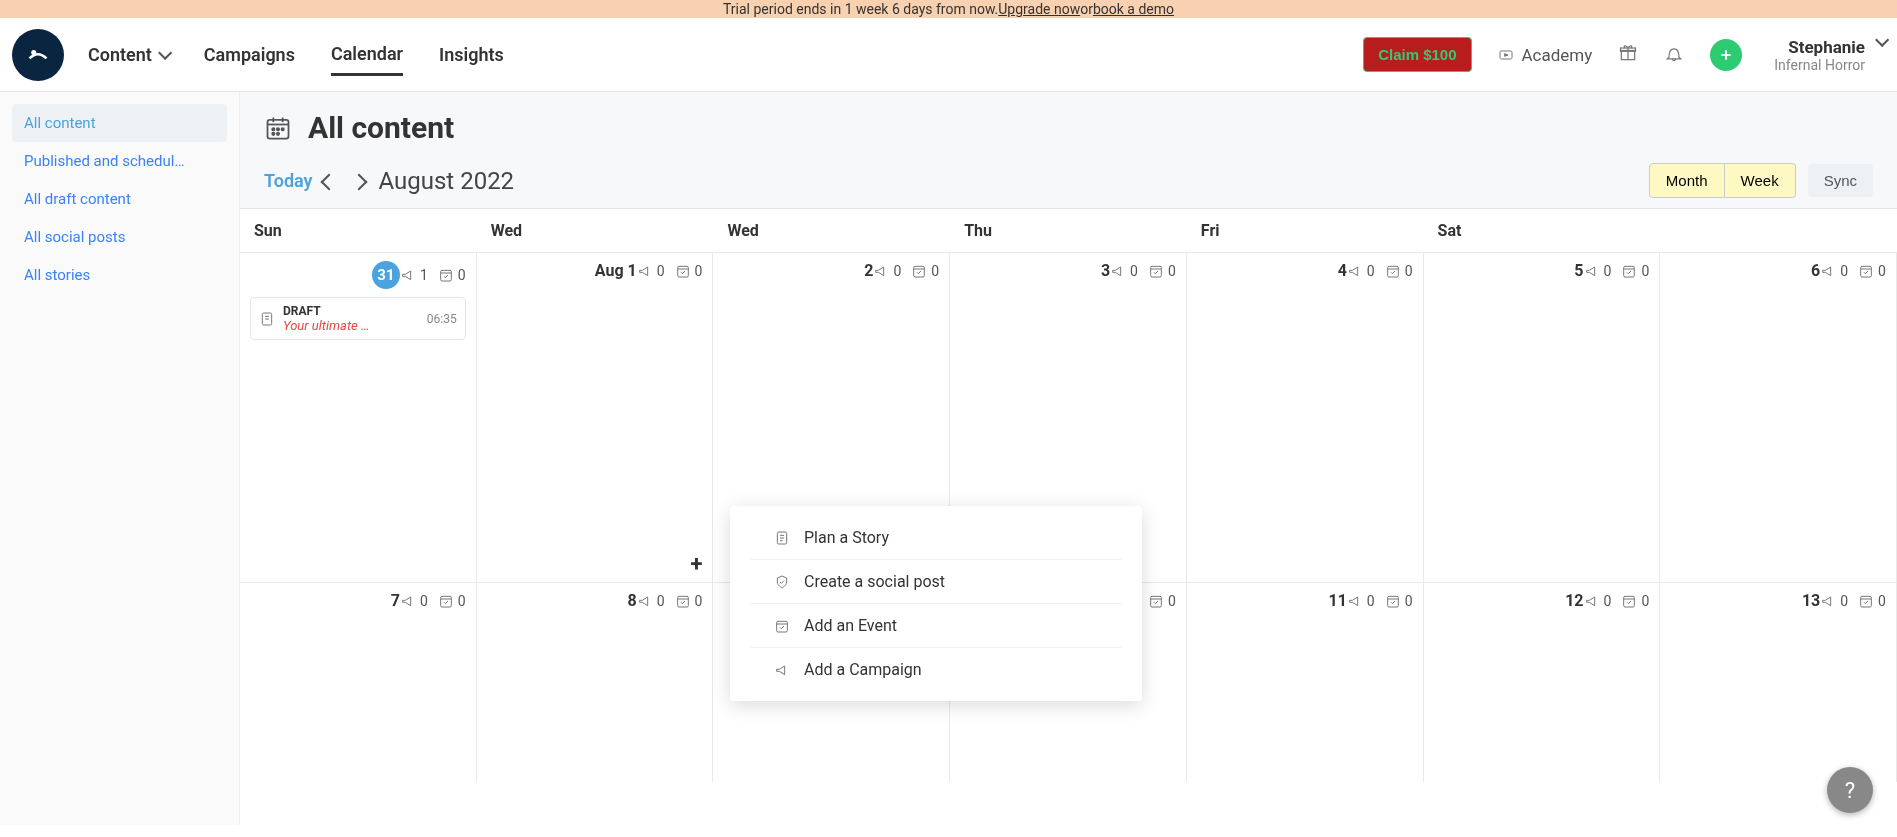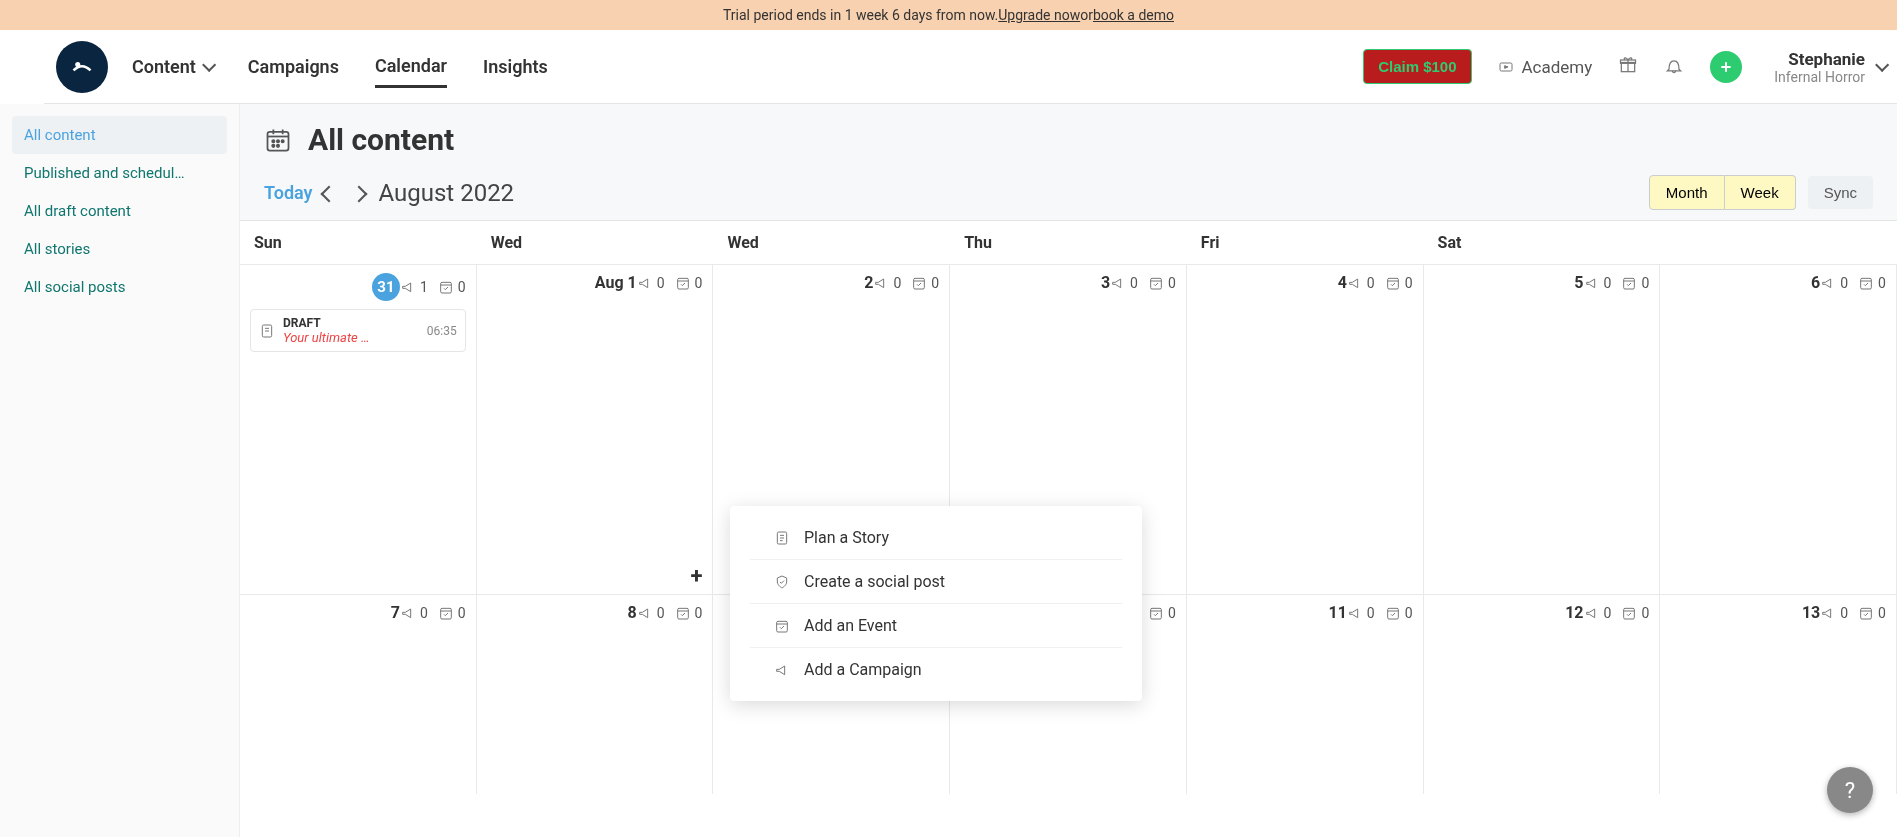--- a/index.html
+++ b/index.html
@@ -1,43 +1,43 @@
 <!DOCTYPE html>
 <html><head>
 <meta charset="utf-8">
 <style>
   * { box-sizing: border-box; margin: 0; padding: 0; }
   body { font-family: -apple-system, BlinkMacSystemFont, "Segoe UI", Roboto, Helvetica, Arial, sans-serif; color: #333; background: #fff; overflow: hidden; }
   
   
-  .trial-banner { background: #f8d1b0; height: 30px; display: flex; align-items: center; justify-content: center; font-size: 14px; color: #333; }
+  .trial-banner { background: #f8d1b0; height: 18px; display: flex; align-items: center; justify-content: center; font-size: 14px; color: #333; }
   .trial-banner a { color: #333; text-decoration: underline; }
   
   
-  .topnav { height: 74px; display: flex; align-items: center; padding: 15px 12px; border-bottom: 1px solid #e5e5e5; margin-left: 44px; }
+  .topnav { height: 74px; display: flex; align-items: center; padding: 15px 12px; border-bottom: 1px solid #e5e5e5; }
   .logo { width: 52px; height: 52px; border-radius: 50%; background: #0a2540; display:flex; align-items:center; justify-content:center; margin-right: 24px; }
   .logo svg { width: 34px; height:34px; }
   .nav-items { display: flex; gap: 36px; align-items: center; height: 100%; }
   .nav-item { font-size: 18px; font-weight: 600; color: #333; cursor: pointer; display:flex; align-items:center; gap:6px; height:100%; }
   .nav-item.active { border-bottom: 3px solid #333; }
   .nav-spacer { flex: 1; }
   .claim { border: 1px solid #2ecc71; color: #2ecc71; padding: 8px 14px; border-radius: 4px; font-size: 15px; font-weight:600; cursor:pointer; background:#b91c1c; }
   .right-actions { display:flex; align-items:center; gap: 26px; margin-left: 26px; }
   .icon-btn { cursor:pointer; color:#555; }
   .academy { display:flex; align-items:center; gap:8px; font-size:17px; color:#555; cursor:pointer; }
   .add-fab { width:32px; height:32px; border-radius:50%; background:#2ecc71; display:flex; align-items:center; justify-content:center; color:#fff; font-size:20px; cursor:pointer; }
-  .user-block { display:flex; align-items:center; gap:10px; margin-left: 6px; cursor:pointer; }
+  .user-block { display:flex; align-items:flex-start; gap:10px; margin-left: 6px; cursor:pointer; }
   .user-text { text-align:right; }
   .user-name { font-size:17px; font-weight:700; }
   .user-org { font-size:14px; color:#888; }
   
   
   .main-wrap { display:flex; height: calc(100vh - 104px); }
   .sidebar { width: 240px; padding: 12px; border-right: 1px solid #eee; background:#fafafa; }
-  .sidebar-item { padding: 10px 12px; border-radius:4px; font-size:15px; color:#0f766e; cursor:pointer; white-space:nowrap; overflow:hidden; text-overflow:ellipsis; }
+  .sidebar-item { padding: 10px 12px; border-radius:4px; font-size:15px; color:#3b82f6; cursor:pointer; white-space:nowrap; overflow:hidden; text-overflow:ellipsis; }
   .sidebar-item.active { background:#eef1f4; color:#4aa3df; }
   
   .content { flex:1; display:flex; flex-direction:column; background:#f7f8fa; }
   .content-header { display:flex; align-items:center; gap:16px; padding: 18px 24px 10px; }
   .content-header h1 { font-size:30px; font-weight:700; color:#333; }
   .cal-toolbar { display:flex; align-items:center; padding: 8px 24px 10px; }
   .today-btn { color:#4aa3df; font-size:18px; font-weight:600; cursor:pointer; }
   .nav-arrow { cursor:pointer; padding: 4px 10px; color:#555; }
   .month-label { font-size:24px; font-weight:400; color:#444; margin-left:6px; }
   .view-switch { margin-left:auto; display:flex; }
@@ -147,22 +147,22 @@
       <span class="chevron down"></span>
     </div>
   </div>
 </div>
 
 <div class="main-wrap">
   <div class="sidebar">
     <div class="sidebar-item active">All content</div>
     <div class="sidebar-item">Published and schedul…</div>
     <div class="sidebar-item">All draft content</div>
+    <div class="sidebar-item">All social posts</div>
     <div class="sidebar-item">All stories</div>
-    <div class="sidebar-item">All social posts</div>
   </div>
 
   <div class="content">
     <div class="content-header">
       <svg class="ico" viewBox="0 0 24 24" style="width:28px;height:28px;stroke:#555">
           <rect x="3" y="5" width="18" height="16" rx="2"></rect>
           <line x1="3" y1="9" x2="21" y2="9"></line>
           <line x1="8" y1="3" x2="8" y2="7"></line>
           <line x1="16" y1="3" x2="16" y2="7"></line>
           <circle cx="8" cy="13" r="1" fill="#555"></circle>

